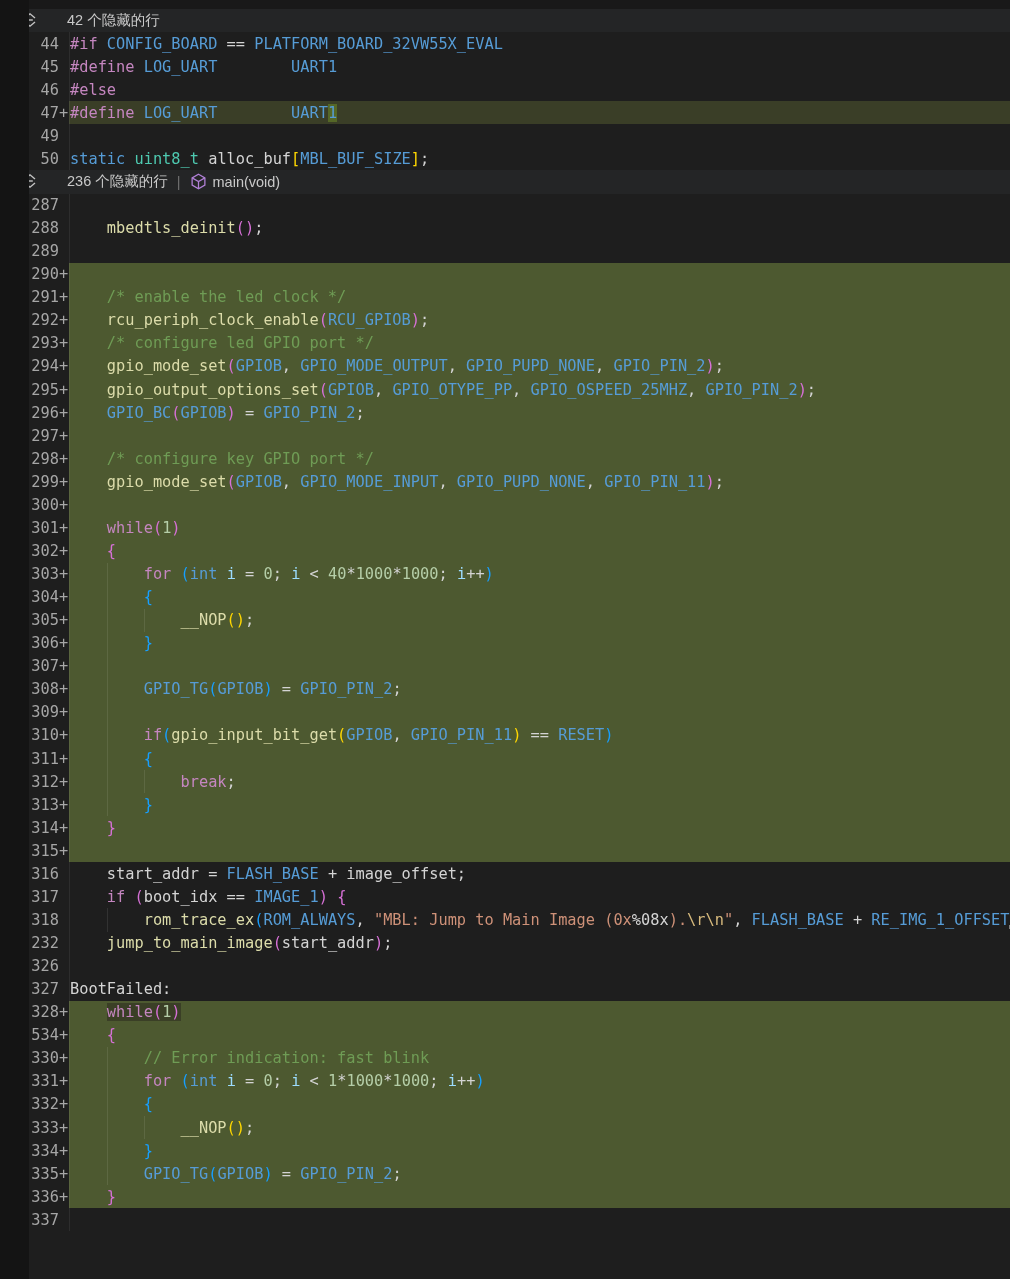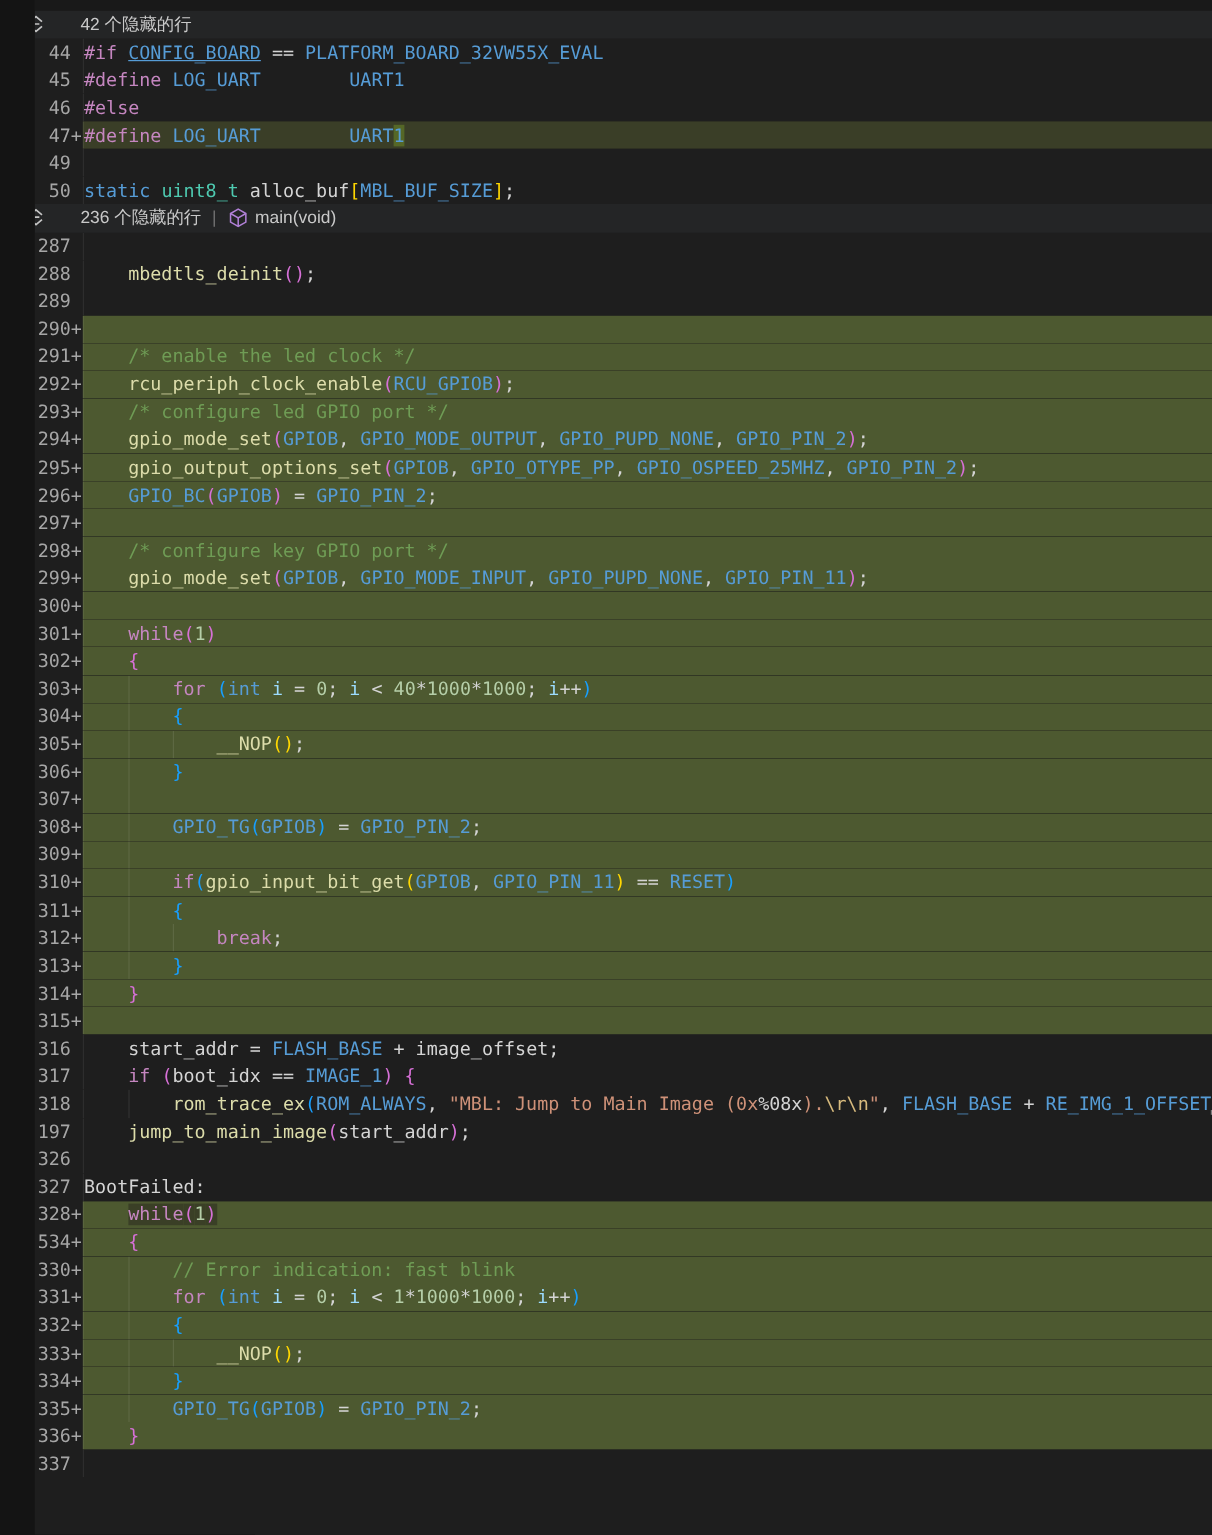--- a/index.html
+++ b/index.html
@@ -43,21 +43,21 @@
             <path d="M3 10 L8 14.2 L13 10"></path>
             <path d="M5.2 8 H10.8"></path>
           </svg></span>
         <span class="barlabel">42 个隐藏的行</span>
       </div>
       <div class="row code">
         <span class="gutter">
           <span class="num">44</span>
           <span class="plus"></span>
         </span>
-        <div class="content"><span class="tok" style="color: rgb(197, 134, 192);">#if</span><span class="tok" style="color: rgb(212, 212, 212);"> </span><span class="tok" style="color: rgb(86, 156, 214); text-decoration: underline;">CONFIG_BOARD</span><span class="tok" style="color: rgb(212, 212, 212);"> == </span><span class="tok" style="color: rgb(86, 156, 214);">PLATFORM_BOARD_32VW55X_EVAL</span></div>
+        <div class="content"><span class="tok" style="color: rgb(197, 134, 192);">#if</span><span class="tok" style="color: rgb(212, 212, 212);"> </span><span class="tok" style="color: rgb(86, 156, 214);">CONFIG_BOARD</span><span class="tok" style="color: rgb(212, 212, 212);"> == </span><span class="tok" style="color: rgb(86, 156, 214);">PLATFORM_BOARD_32VW55X_EVAL</span></div>
       </div>
       <div class="row code">
         <span class="gutter">
           <span class="num">45</span>
           <span class="plus"></span>
         </span>
         <div class="content"><span class="tok" style="color: rgb(197, 134, 192);">#define</span><span class="tok" style="color: rgb(212, 212, 212);"> </span><span class="tok" style="color: rgb(86, 156, 214);">LOG_UART</span><span class="tok" style="color: rgb(212, 212, 212);">        </span><span class="tok" style="color: rgb(86, 156, 214);">UART1</span></div>
       </div>
       <div class="row code">
         <span class="gutter">
@@ -321,21 +321,21 @@
       </div>
       <div class="row code">
         <span class="gutter">
           <span class="num">318</span>
           <span class="plus"></span>
         </span>
         <div class="content"><i class="guide" style="left: 36.844px;"></i><span class="tok" style="color: rgb(212, 212, 212);">        </span><span class="tok" style="color: rgb(220, 220, 170);">rom_trace_ex</span><span class="tok" style="color: rgb(23, 159, 255);">(</span><span class="tok" style="color: rgb(86, 156, 214);">ROM_ALWAYS</span><span class="tok" style="color: rgb(212, 212, 212);">, </span><span class="tok" style="color: rgb(206, 145, 120);">"MBL: Jump to Main Image (0x</span><span class="tok" style="color: rgb(212, 212, 212);">%08x</span><span class="tok" style="color: rgb(206, 145, 120);">).</span><span class="tok" style="color: rgb(215, 186, 125);">\r\n</span><span class="tok" style="color: rgb(206, 145, 120);">"</span><span class="tok" style="color: rgb(212, 212, 212);">, </span><span class="tok" style="color: rgb(86, 156, 214);">FLASH_BASE</span><span class="tok" style="color: rgb(212, 212, 212);"> + </span><span class="tok" style="color: rgb(86, 156, 214);">RE_IMG_1_OFFSET</span><span class="tok" style="color: rgb(23, 159, 255);">)</span></div>
       </div>
       <div class="row code">
         <span class="gutter">
-          <span class="num">197</span>
+          <span class="num">232</span>
           <span class="plus"></span>
         </span>
         <div class="content"><span class="tok" style="color: rgb(212, 212, 212);">    </span><span class="tok" style="color: rgb(220, 220, 170);">jump_to_main_image</span><span class="tok" style="color: rgb(214, 112, 214);">(</span><span class="tok" style="color: rgb(212, 212, 212);">start_addr</span><span class="tok" style="color: rgb(214, 112, 214);">)</span><span class="tok" style="color: rgb(212, 212, 212);">;</span></div>
       </div>
       <div class="row code">
         <span class="gutter">
           <span class="num">326</span>
           <span class="plus"></span>
         </span>
         <div class="content"></div>

